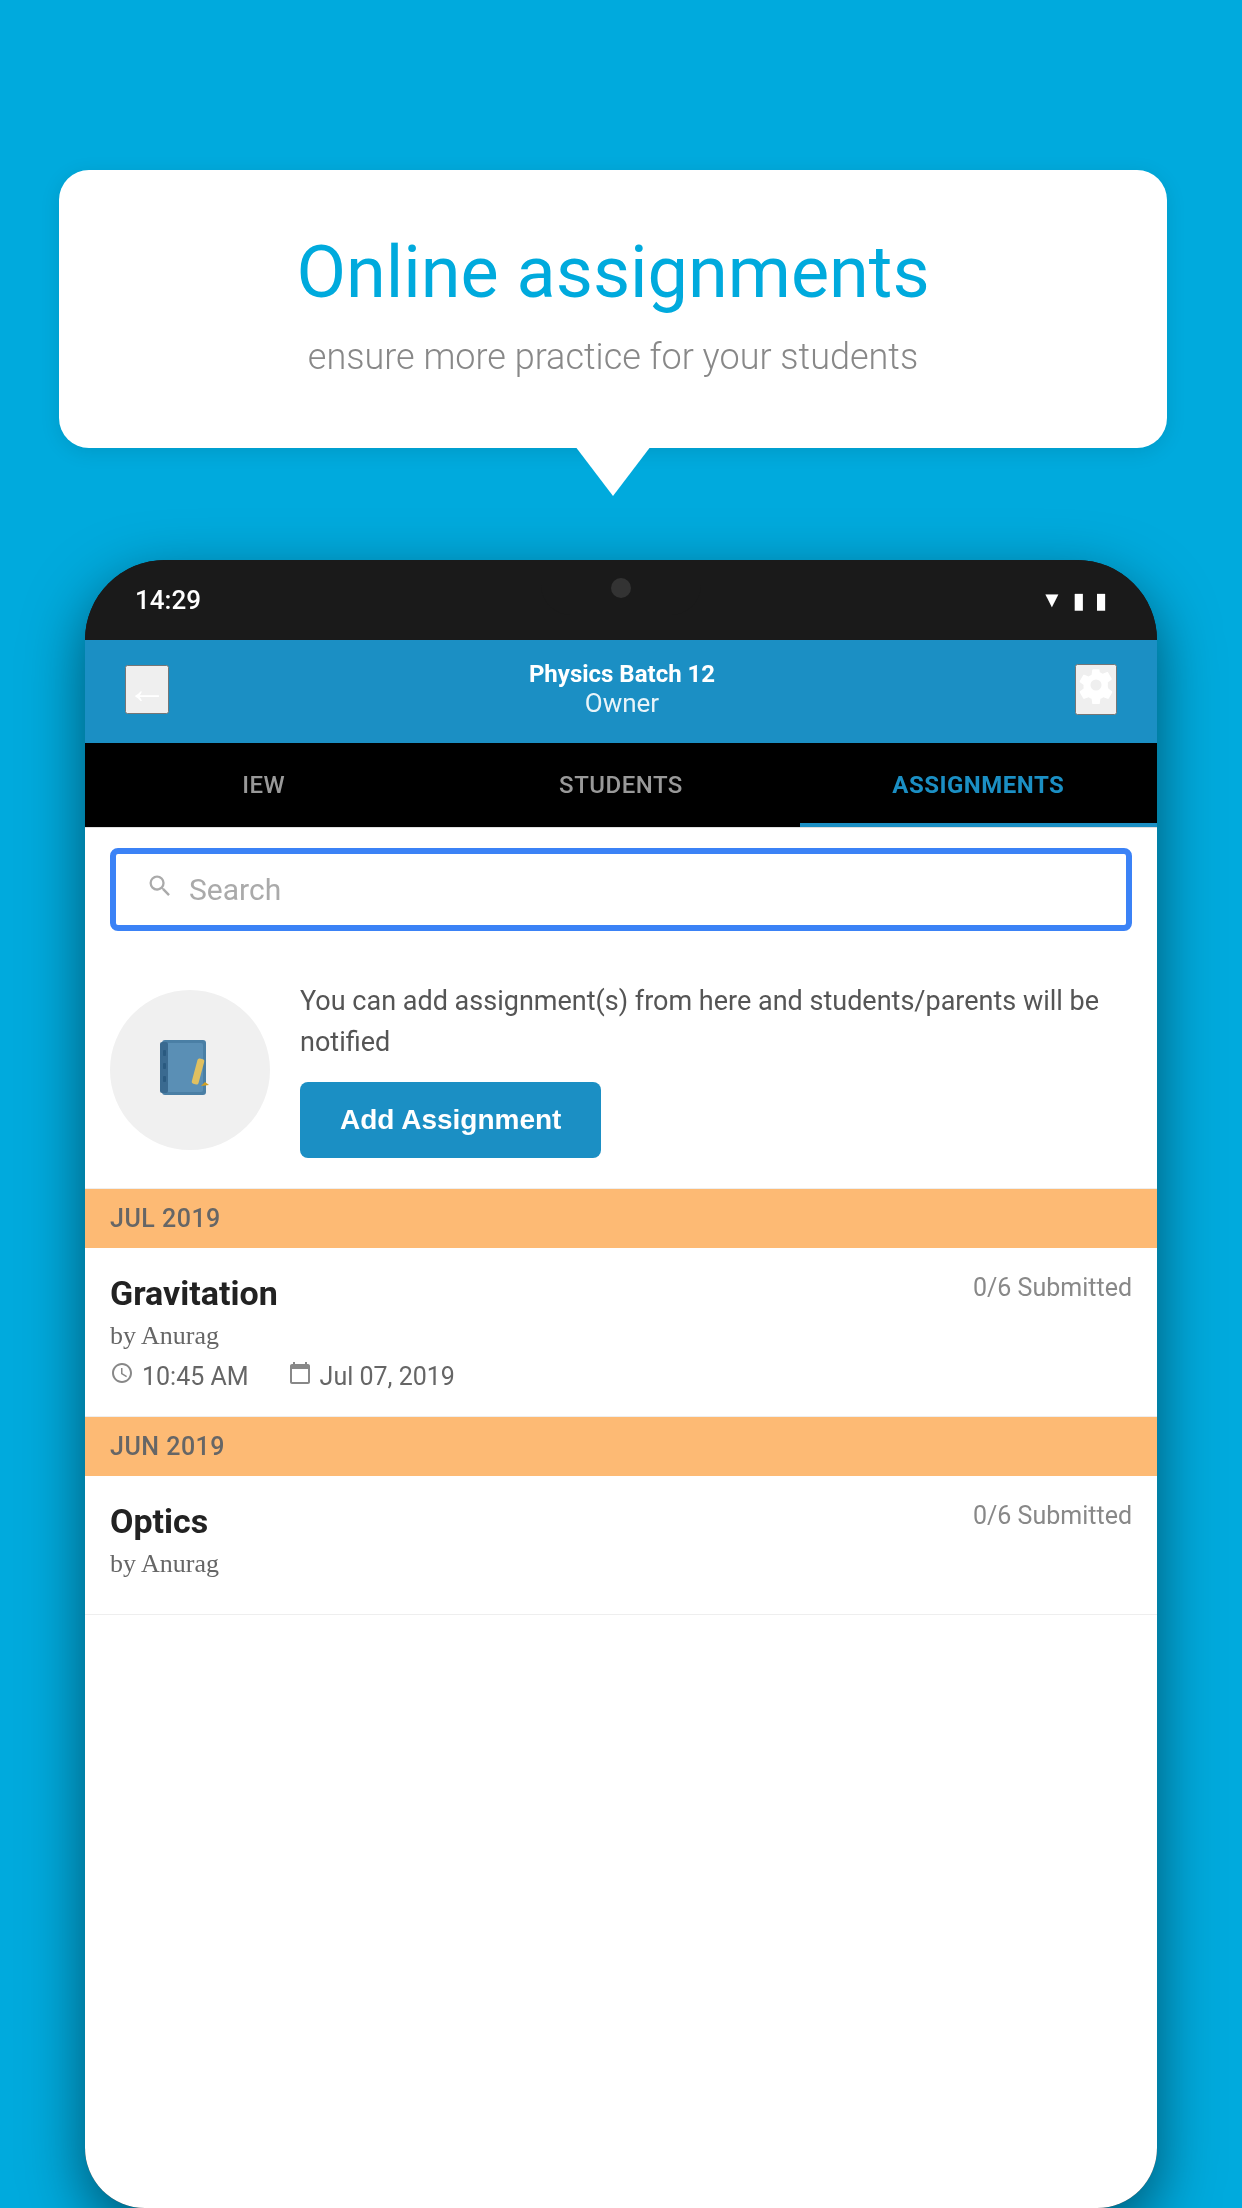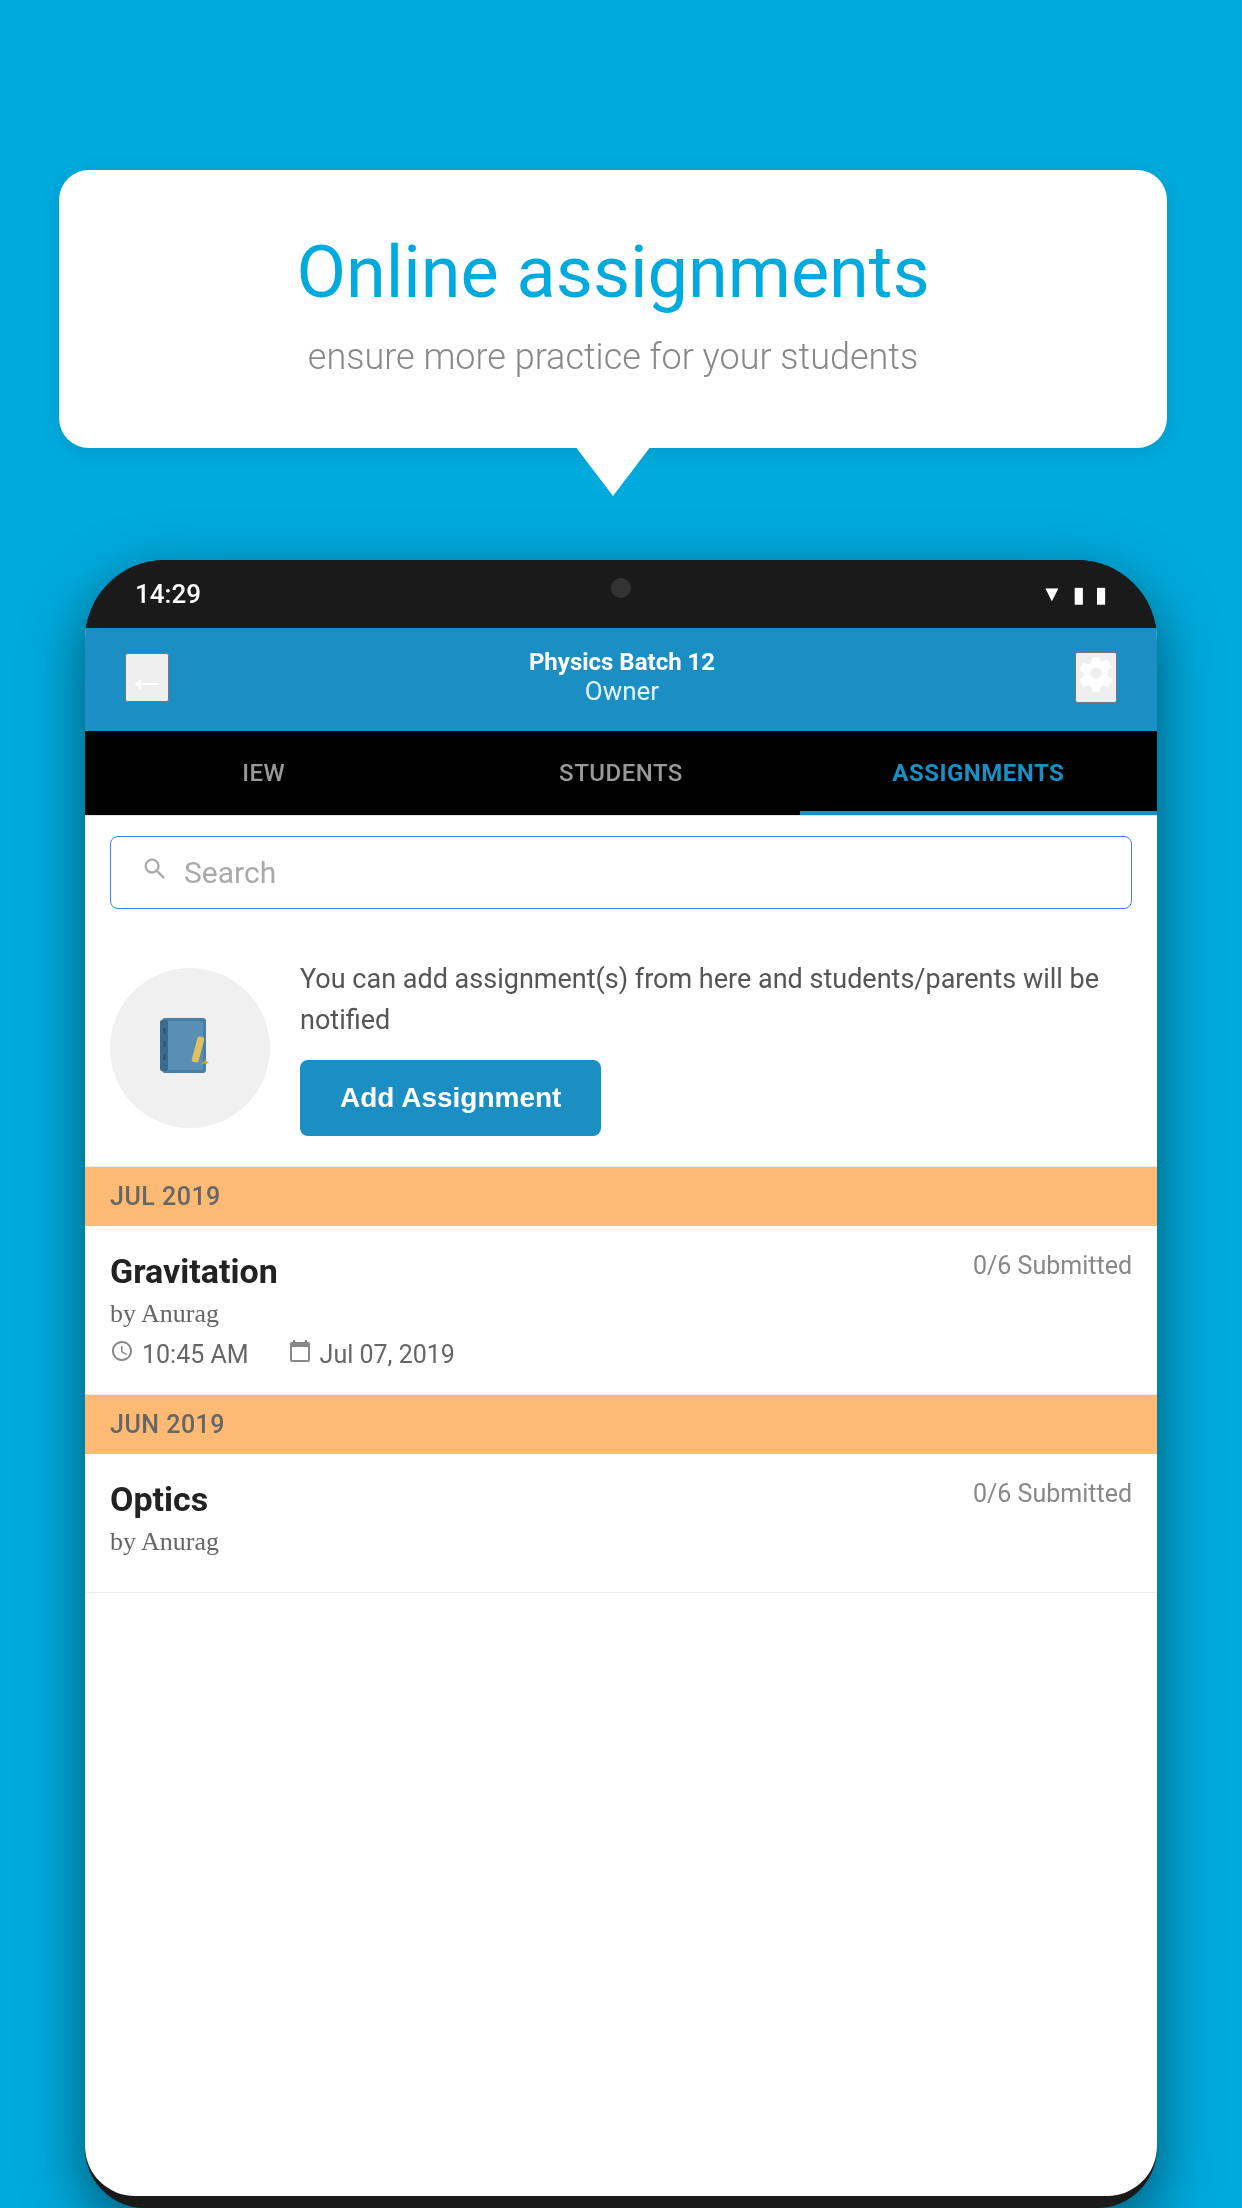--- a/index.html
+++ b/index.html
@@ -67,21 +67,21 @@
       bottom: 0;
       background: #1a1a1a;
       border-radius: 80px 80px 60px 60px;
       overflow: hidden;
       box-shadow: 0 20px 60px rgba(0,0,0,0.5);
     }
 
     
     .phone-top-bar {
       background: #1a1a1a;
-      height: 68px;
+      height: 80px;
       position: relative;
       display: flex;
       align-items: center;
       justify-content: space-between;
       padding: 0 50px;
       z-index: 10;
     }
 
     .status-time {
       color: white;
@@ -203,21 +203,21 @@
       background: #1B8FC4;
     }
 
     
     .search-container {
       padding: 20px 25px;
       background: white;
     }
 
     .search-box {
-      border: 1px solid #3b82f6;
+      border: 6px solid #3b82f6;
       border-radius: 8px;
       padding: 18px 30px;
       display: flex;
       align-items: center;
       gap: 15px;
       background: white;
     }
 
     .search-icon-area {
       color: #aaa;

